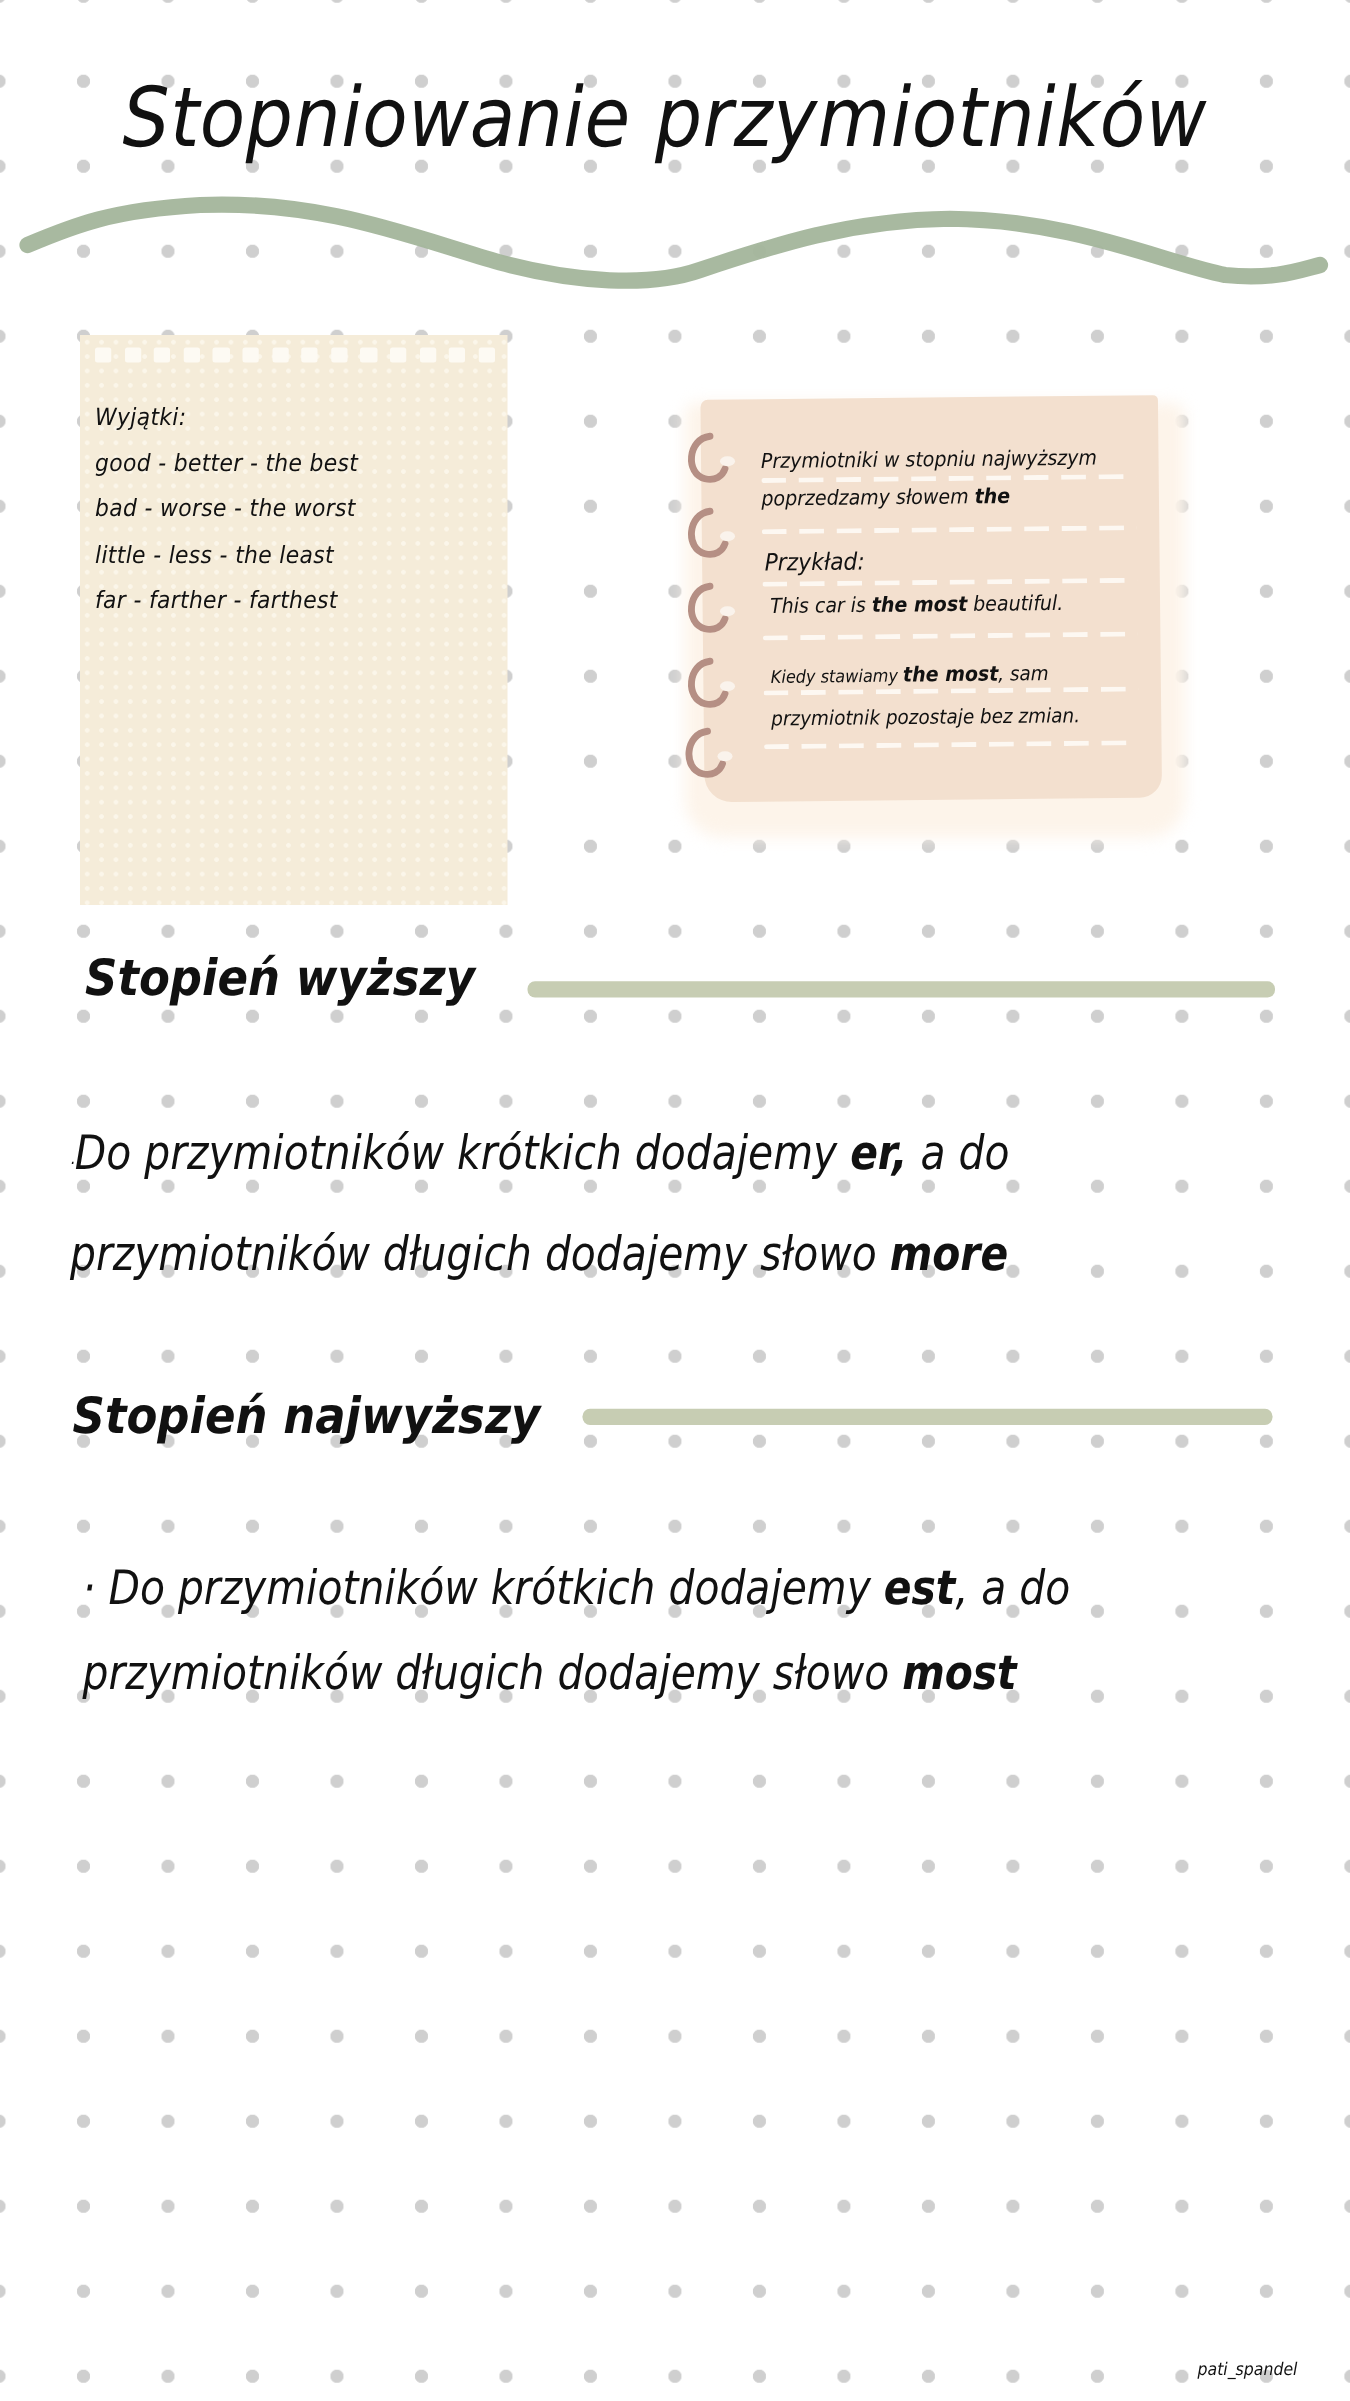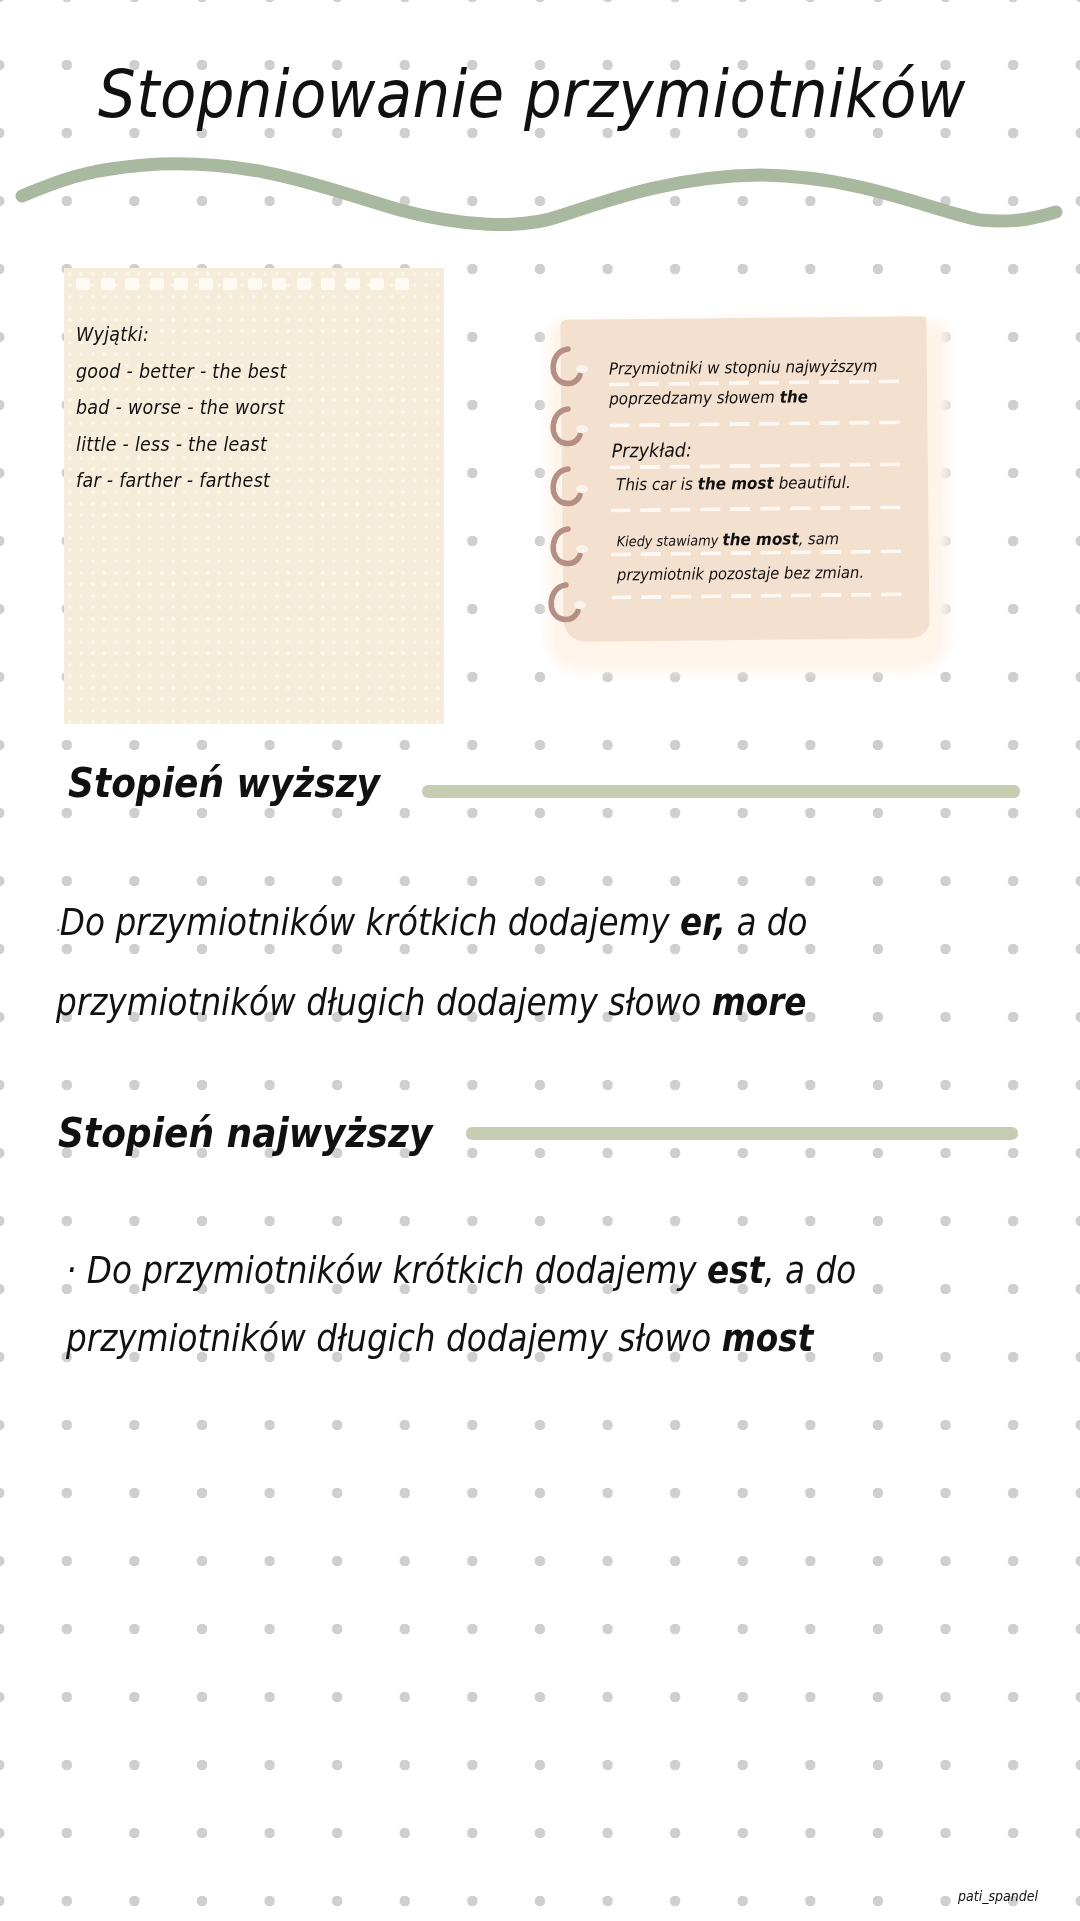--- a/index.html
+++ b/index.html
@@ -18,21 +18,21 @@
       position: absolute; left: 98px; top: 56px;
       font-family: "DejaVu Sans", sans-serif; font-style: italic;
       font-size: 66px; letter-spacing: 0.5px; font-weight: 400;
       transform: scaleX(0.9); transform-origin: left center;
       z-index: 3; white-space: nowrap;
     }
     .wave { position: absolute; left: 0; top: 150px; width: 1080px; height: 90px; z-index: 2; }
 
     
     .note-left {
-      position: absolute; left: 64px; top: 268px; width: 380px; height: 456px;
+      position: absolute; left: 64px; top: 268px; width: 342px; height: 456px;
       background-color: #f5ecd9;
       background-image: radial-gradient(circle, #fbf6ea 0 1.6px, transparent 2px);
       background-size: 11.5px 11.5px;
       z-index: 2;
     }
     .note-left .holes { position: absolute; left: 12px; top: 10px; right: 10px; display: flex; gap: 10.5px; }
     .note-left .hole { width: 14px; height: 12px; background: #fdfaf3; border-radius: 2px; }
     .note-left .content {
       position: absolute; left: 12px; top: 48px;
       font-family: "DejaVu Sans", sans-serif; font-style: italic;

